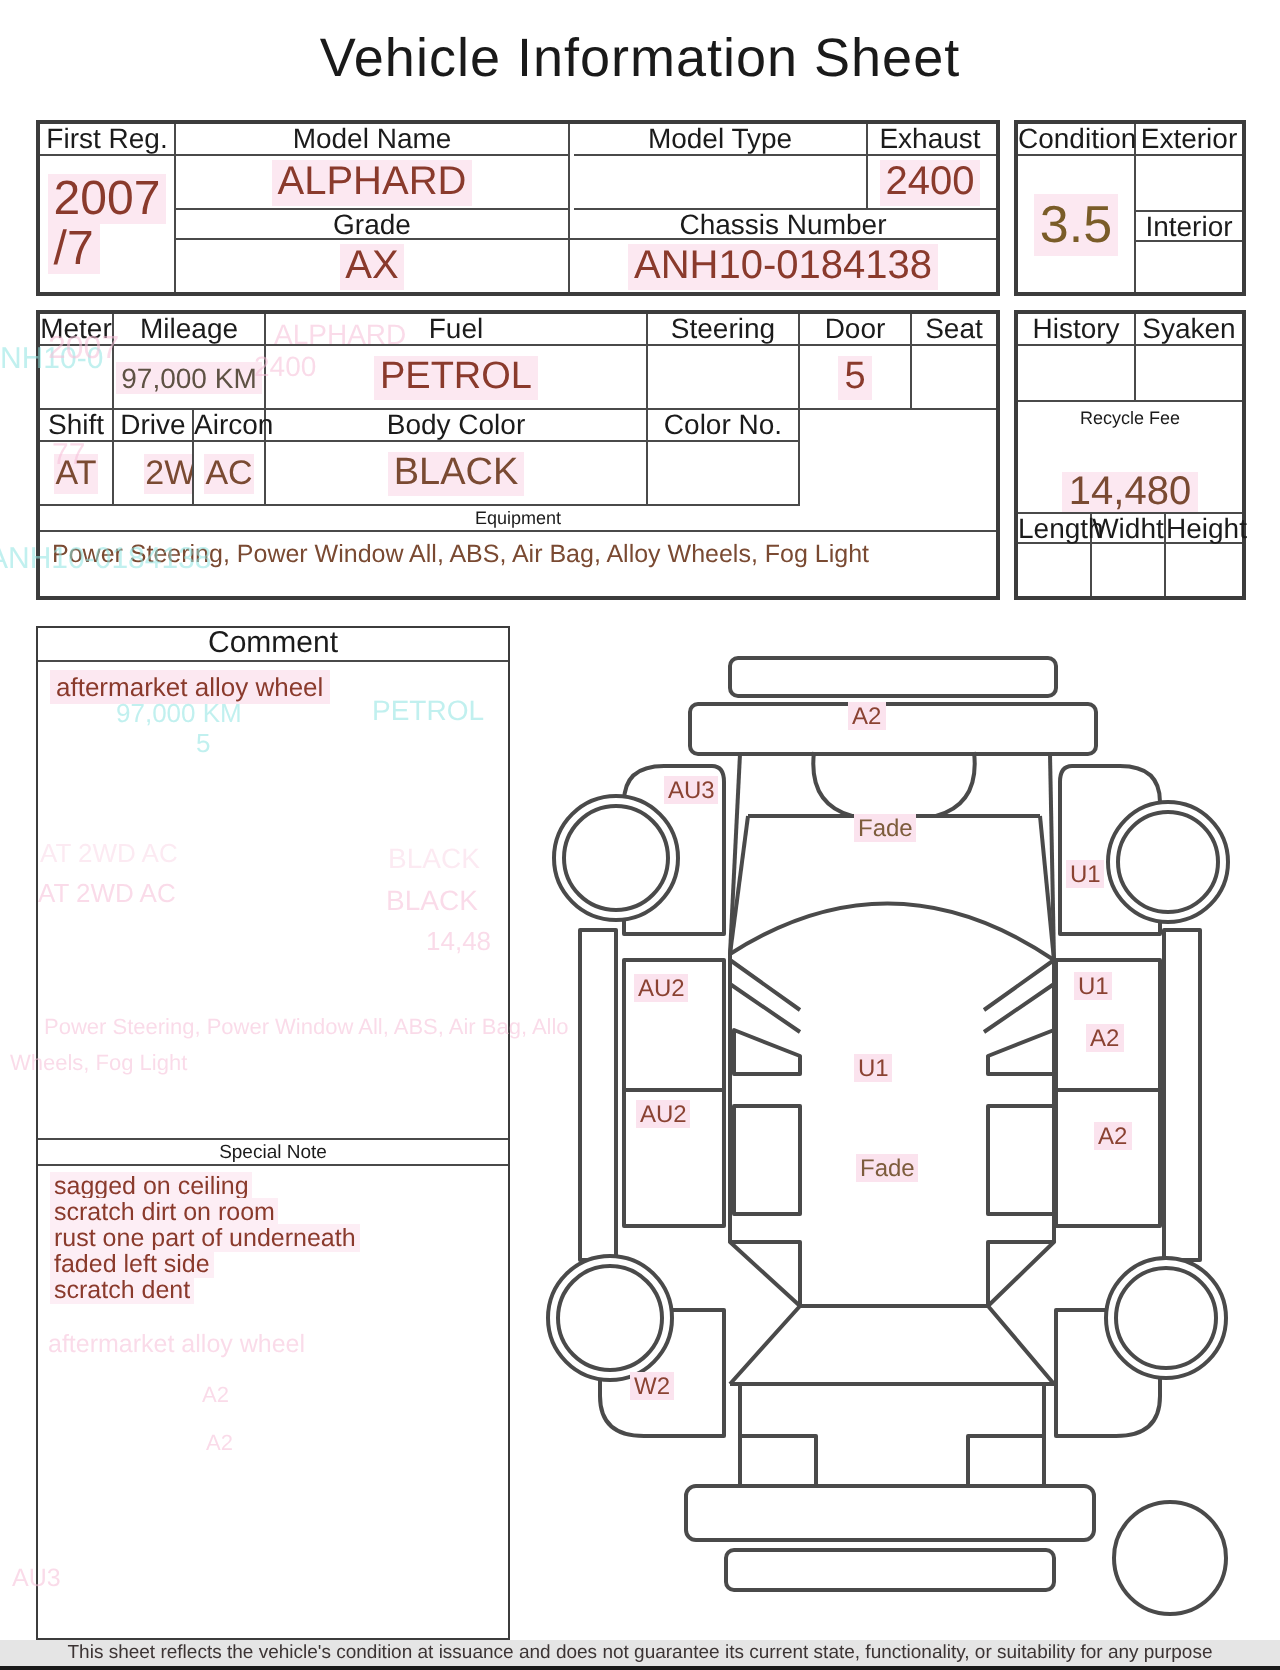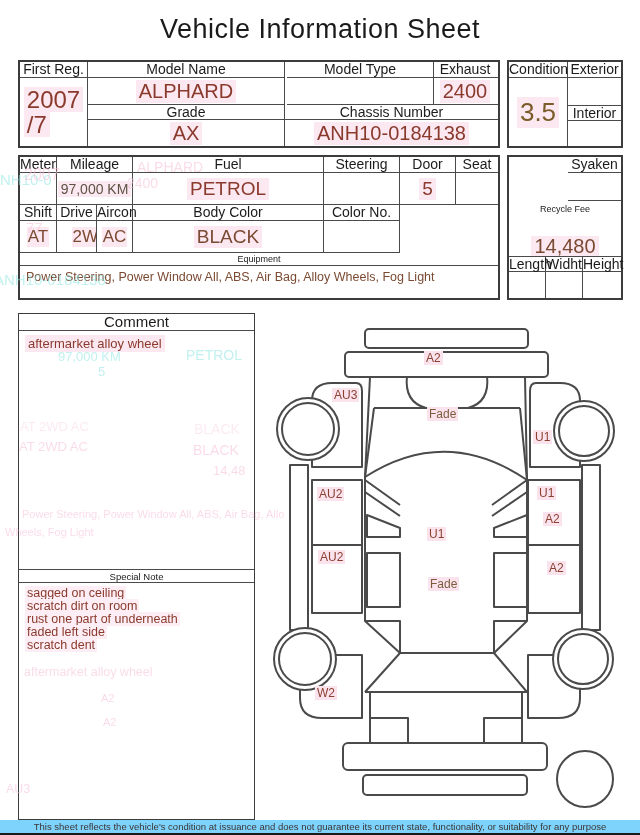--- a/index.html
+++ b/index.html
@@ -24,21 +24,21 @@
   .fs24{font-size:24px;} .fs20{font-size:20px;} .fs19{font-size:19px;}
   .fs17{font-size:17px;} .fs14{font-size:14px;}
   .equip-text{padding:4px 6px 0 6px;font-size:12.5px;}
   .comment-text{position:absolute;left:6px;top:22px;font-size:13px;}
   .notes{position:absolute;left:6px;top:273px;font-size:12.5px;line-height:13px;}
   .notes div{white-space:nowrap;}
   .notes .hl{padding:0 2px;background:#fdeef5;}
   .band{position:absolute;left:0;width:100%;height:14px;line-height:14px;font-size:9.5px;
         text-align:center;color:#1b1b1b;border-top:1px solid #4a4a4a;border-bottom:1px solid #4a4a4a;box-sizing:border-box;}
   .footer{position:absolute;left:0;top:820px;width:100%;height:15px;line-height:14px;
-          background:#7dd3fc;text-align:center;font-size:9.5px;color:#3c3434;}
+          background:#e5e5e5;text-align:center;font-size:9.5px;color:#3c3434;}
   .chip{position:absolute;font-size:12px;color:#8a4232;background:#fbe3ee;
         padding:0 2px;line-height:14px;white-space:nowrap;z-index:5;}
   .chip.fade{color:#7d5c3c;}
   .ghost{position:absolute;opacity:.55;white-space:nowrap;z-index:1;line-height:1.1;}
   .ghost.cyan{color:#8fe5e2;}
   .ghost.pink{color:#f6bfd8;}
   .ghost.light{opacity:.32;}
   svg.diagram{position:absolute;left:270px;top:315px;z-index:2;}
   .vstack{display:flex;flex-direction:column;align-items:flex-start;line-height:25px;}
 </style>
@@ -188,20 +188,24 @@
       <div class="val"></div>
     </div>
 
     <div class="cell bb" style="left:0;top:96px;width:478px;height:13px;line-height:12px;font-size:9px;text-align:center;color:#1b1b1b;display:block;">Equipment</div>
     <div class="cell" style="left:0;top:109px;width:478px;height:32px;display:block;">
       <div class="equip-text brown">Power Steering, Power Window  All, ABS, Air Bag, Alloy Wheels, Fog Light</div>
     </div>
   </div>
 
   <div class="box" style="left:507px;top:155px;width:112px;height:141px;">
+    <div class="cell br bb" style="left:0;top:0;width:59px;height:44px;">
+      <div class="hdr">History</div>
+      <div class="val"></div>
+    </div>
     <div class="cell bb" style="left:59px;top:0;width:53px;height:44px;">
       <div class="hdr">Syaken</div>
       <div class="val"></div>
     </div>
     <div class="cell bb" style="left:0;top:44px;width:112px;height:56px;gap:20px;">
       <div style="height:15px;line-height:16px;font-size:9px;text-align:center;color:#1b1b1b;">Recycle Fee</div>
       <div class="val brown fs20">
           <span class="hl">14,480</span>
         </div>
     </div>

